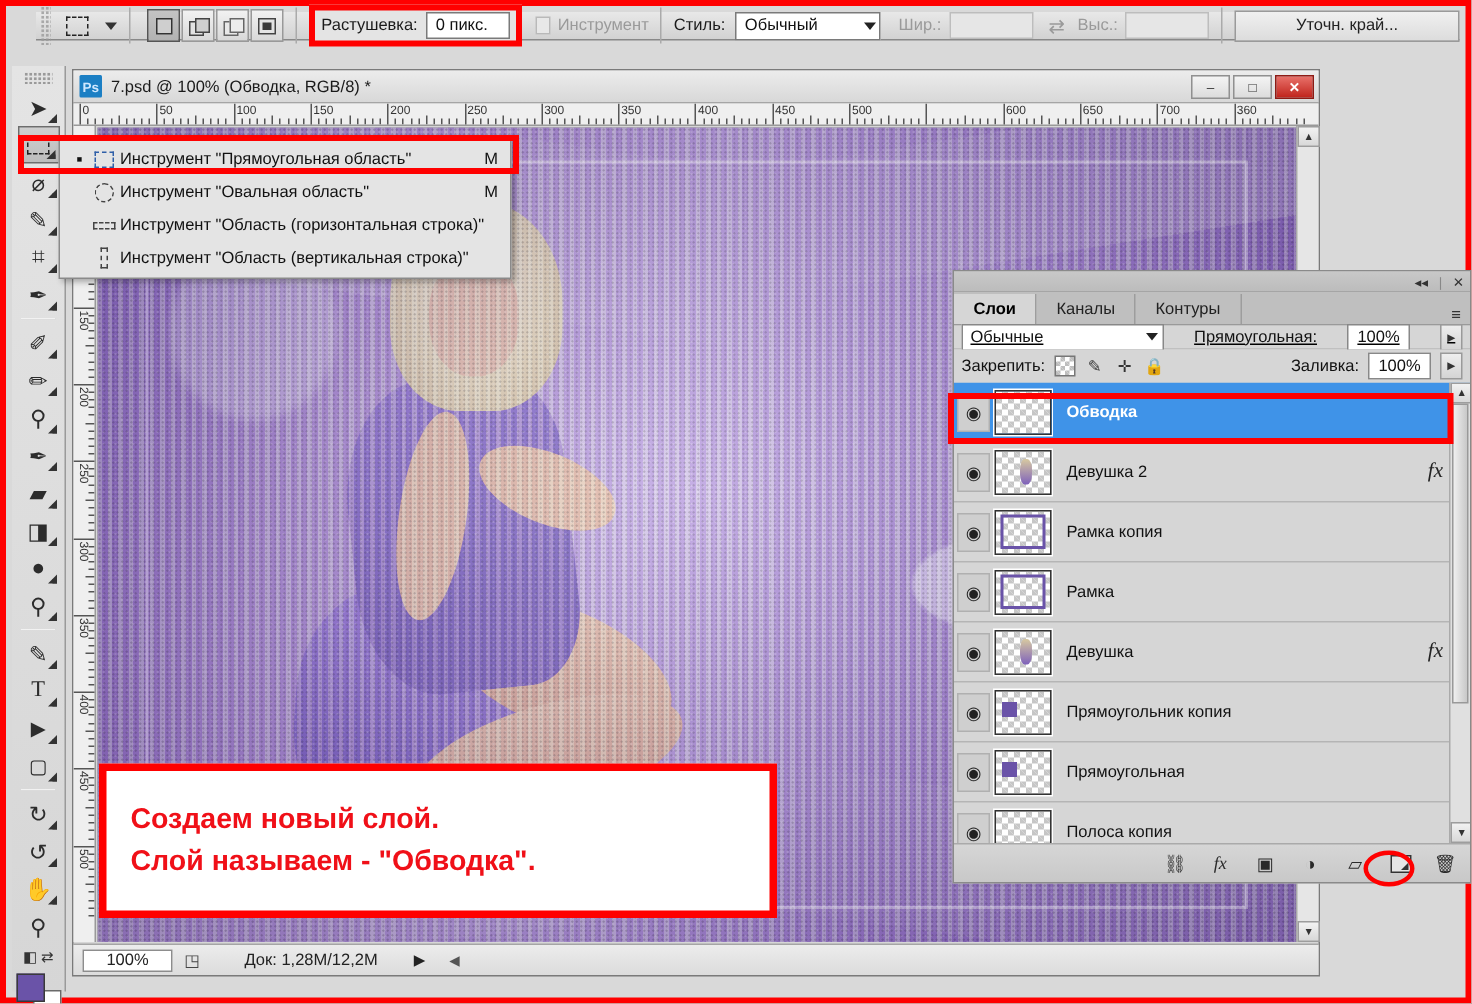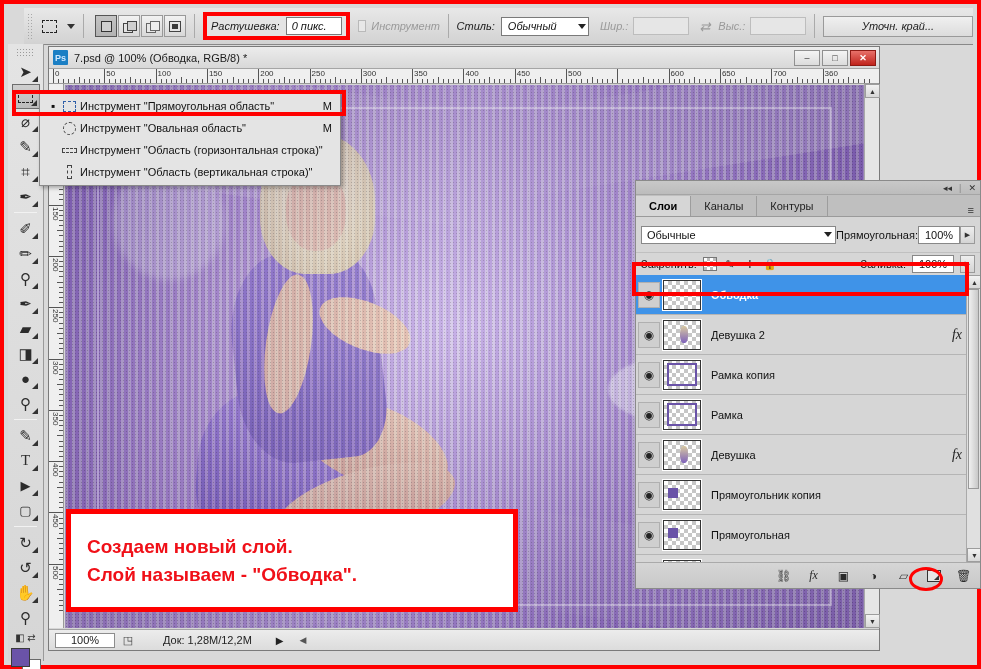--- a/index.html
+++ b/index.html
@@ -12,24 +12,24 @@
     position: relative;
   }
   
   #root {
     position:absolute; inset:0;
     border: 4px solid #ff0000;
     background: #d9d9d9;
   }
   
   .options-bar {
-    position:absolute; left:20px; top:4px; right:4px; height:37px;
+    position:absolute; left:20px; top:4px; right:4px; height:19px;
     background: linear-gradient(#e8e8e8,#d2d2d2);
     border-bottom: 1px solid #888;
-    display:flex; align-items:center;font-style:italic;
+    display:flex; align-items:center;
   }
   .grip { width:10px; height:26px; margin-left:3px;
      background-image: radial-gradient(#9a9a9a 40%, transparent 41%);
      background-size:3px 3px; opacity:.8; }
   .tool-preview {
     width:30px; height:26px; margin-left:6px;
     display:flex; align-items:center; justify-content:center;
   }
   .dash-rect { width:15px;height:13px;border:1px dashed #222; }
   .tiny-caret { width:0;height:0;border-left:4px solid transparent;border-right:4px solid transparent;border-top:5px solid #333;margin-left:7px; }
@@ -166,21 +166,21 @@
   .layers{position:absolute;left:631px;top:176px;width:346px;height:409px;background:#d6d6d6;
      border:1px solid #8a8a8a;z-index:25;display:flex;flex-direction:column;}
   .lp-top{height:14px;background:linear-gradient(#c8c8c8,#bcbcbc);display:flex;align-items:center;
      justify-content:flex-end;padding-right:4px;gap:7px;border-bottom:1px solid #a5a5a5;}
   .lp-top span{font-size:9px;color:#333;}
   .lp-tabs{height:22px;background:#bfbfbf;display:flex;align-items:flex-end;border-bottom:1px solid #9a9a9a;}
   .lp-tab{height:20px;padding:0 13px;display:flex;align-items:center;font-size:11px;color:#222;
      border-right:1px solid #9d9d9d;}
   .lp-tab.active{background:#d6d6d6;color:#000;font-weight:bold;}
   .lp-menu{margin-left:auto;padding-right:6px;display:flex;align-items:center;font-size:11px;color:#333;}
-  .lp-row{height:36px;display:flex;align-items:center;padding:0 5px;gap:0;border-bottom:1px solid #c0c0c0;background:#d6d6d6;}
+  .lp-row{height:16px;display:flex;align-items:center;padding:0 5px;gap:20px;border-bottom:1px solid #c0c0c0;background:#d6d6d6;text-decoration:underline;}
   .mode-sel{flex:1;height:18px;background:#fff;border:1px solid #888;display:flex;align-items:center;
      justify-content:space-between;padding:0 3px 0 5px;font-size:11px;color:#111;}
   .op-lbl{font-size:11px;color:#111;}
   .op-val{width:42px;height:18px;background:#fff;border:1px solid #888;display:flex;align-items:center;
      justify-content:center;font-size:11px;color:#111;}
   .op-arr{width:15px;height:18px;background:linear-gradient(#eee,#d4d4d4);border:1px solid #9a9a9a;
      display:flex;align-items:center;justify-content:center;font-size:7px;color:#333;}
   .lock-row{height:22px;display:flex;align-items:center;padding:0 5px;gap:6px;background:#d6d6d6;}
   .lock-ico{width:14px;height:14px;display:flex;align-items:center;justify-content:center;font-size:11px;color:#333;}
   .checker{width:14px;height:14px;

